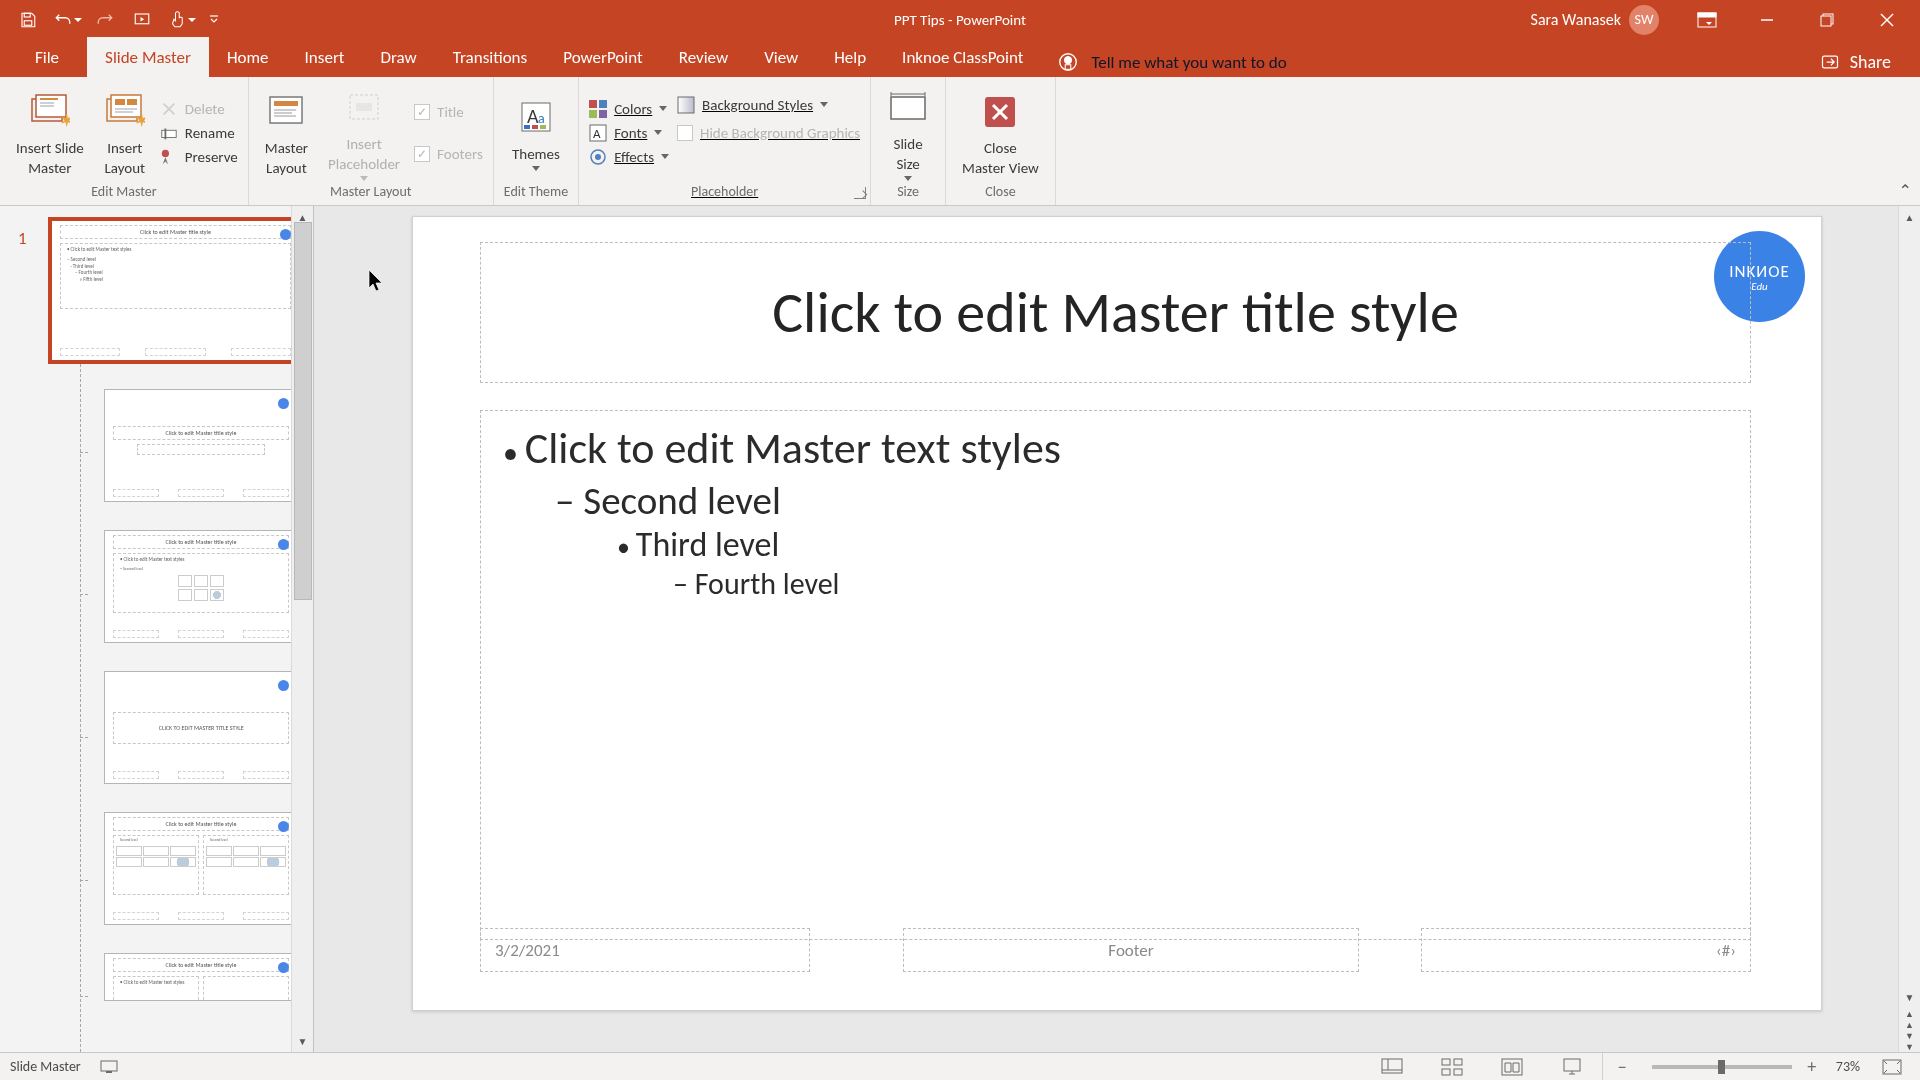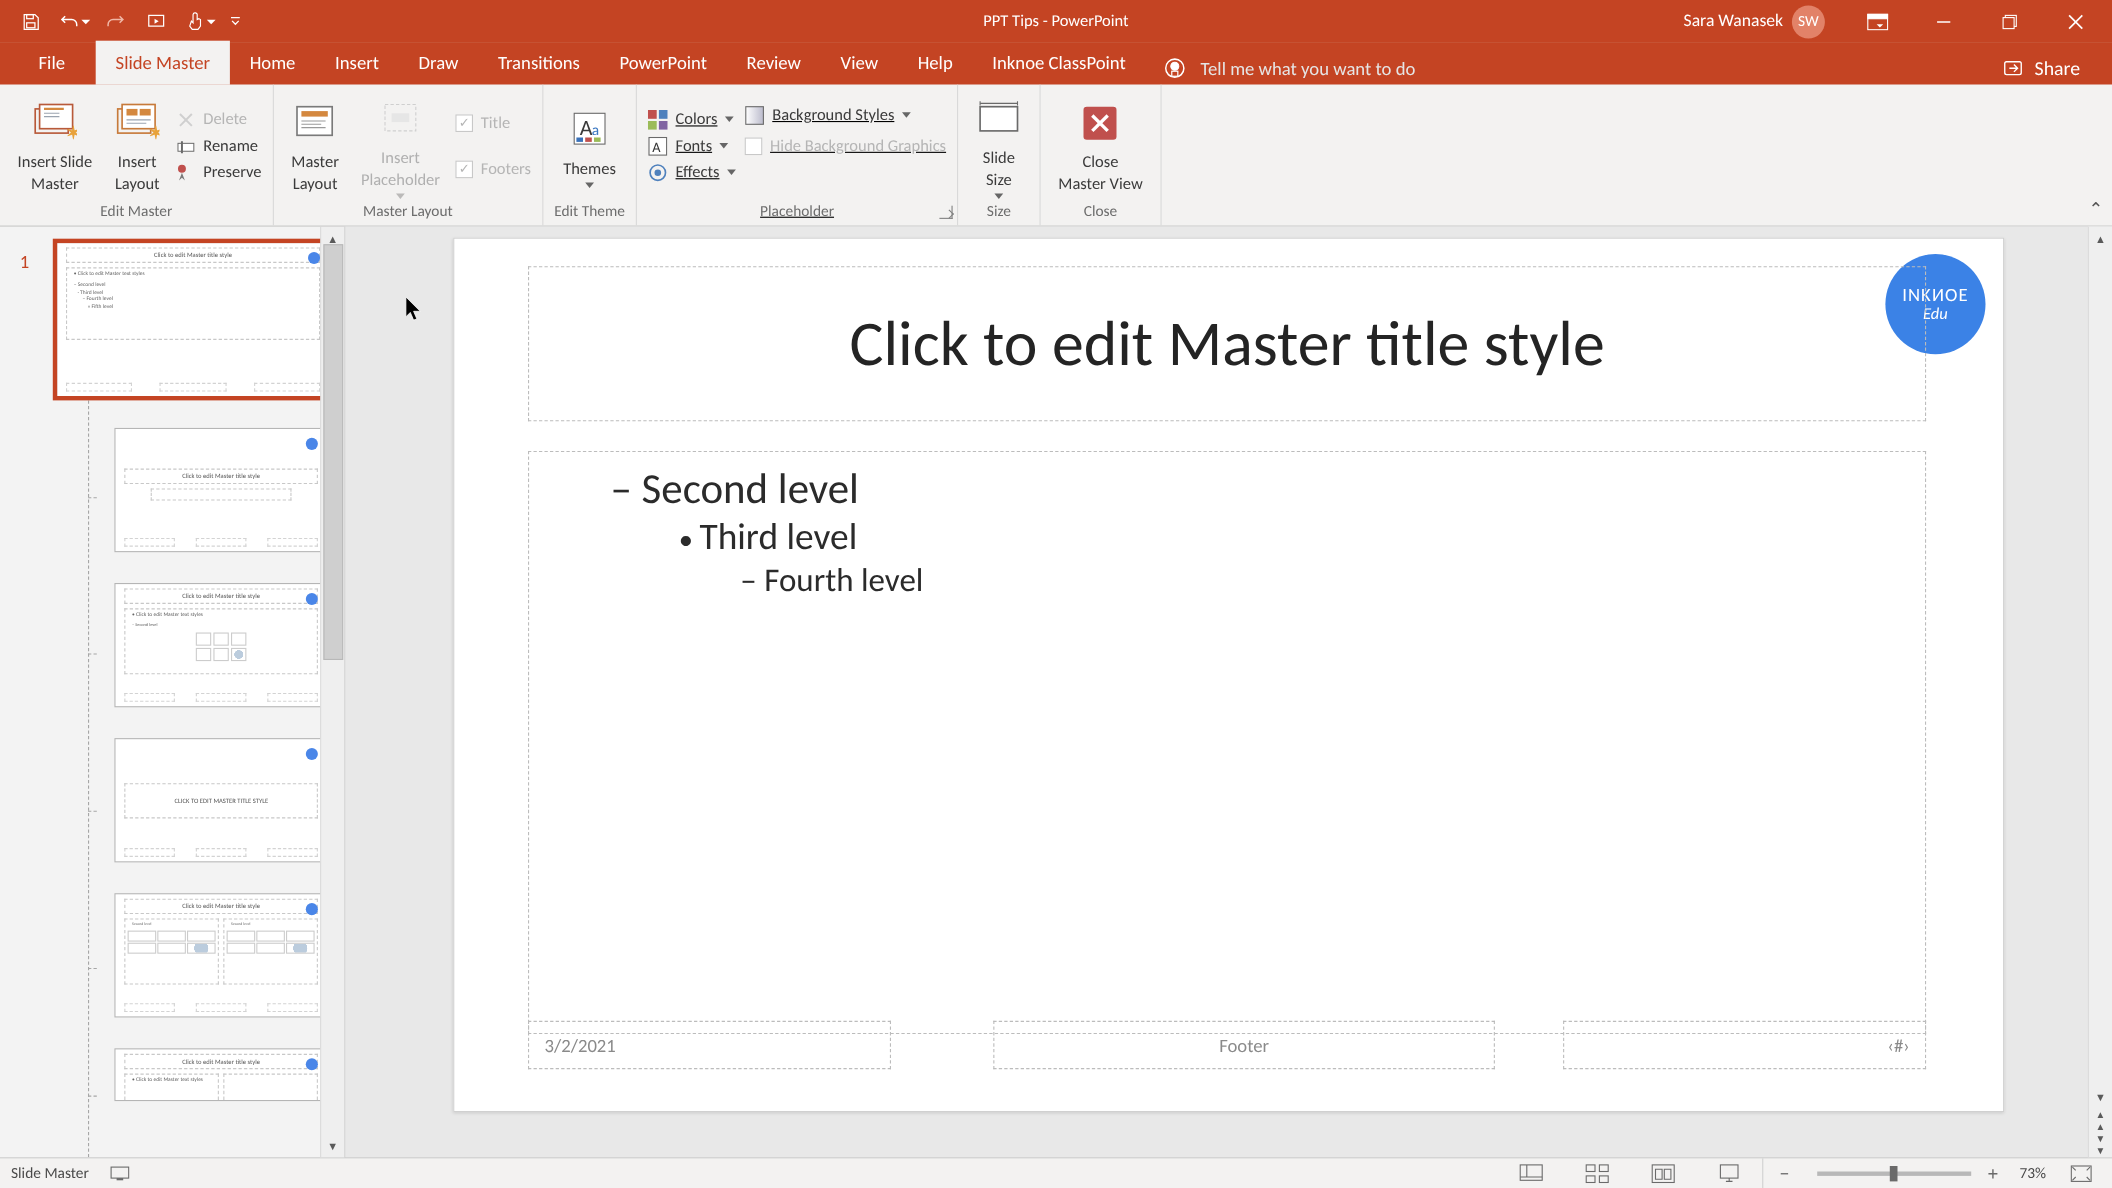--- a/index.html
+++ b/index.html
@@ -23,21 +23,21 @@
   .user-name { margin-right:8px; font-size:16px;}
   .sw-badge { width:30px; height:30px; border-radius:50%; background:#e28268; color:#fff; display:flex; align-items:center; justify-content:center; font-size:14px; margin-right:18px;}
   .title-btn { width:60px; height:39px; display:flex; align-items:center; justify-content:center; }
   .title-btn svg { stroke:#fff; fill:none; }
 
   
   .ribbon-tabs { height:38px; background:#c44423; display:flex; align-items:flex-end; padding:0 3px; color:#fff;}
   .ribbon-tab { padding:10px 18px 9px; font-size:17px; cursor:default; }
   .ribbon-tab.file { padding-left:32px; padding-right:28px;}
   .ribbon-tab.active { background:#f3f2f1; color:#c44423; }
-  .tellme { display:flex; align-items:center; gap:12px; padding:0 16px 4px; color:#e5e5e5; font-size:17px;}
+  .tellme { display:flex; align-items:center; gap:12px; padding:0 16px 4px; color:#0f172a; font-size:17px;}
   .tellme svg { stroke:#fff; fill:none;}
   .share { margin-left:auto; display:flex; align-items:center; gap:10px; padding:0 26px 4px; font-size:18px;}
 
   
   .ribbon { height:129px; background:#f3f2f1; border-bottom:1px solid #c9c9c9; display:flex; position:relative;}
   .group { border-right:1px solid #d9d9d9; padding:5px 10px 2px; display:flex; flex-direction:column; justify-content:space-between; align-items:center;}
   .group-body { flex:1; display:flex; align-items:center; gap:8px;}
   .group-label { font-size:14px; color:#6d6d6d; padding-bottom:3px; }
   .big-btn { display:flex; flex-direction:column; align-items:center; justify-content:flex-start; font-size:15px; color:#3b3b3b; padding:4px 6px 0; line-height:1.3; text-align:center;}
   .big-btn .ico { width:42px; height:42px; display:flex; align-items:center; justify-content:center; margin-bottom:6px;}
@@ -94,21 +94,21 @@
   .lvl3::before{content:"• "; font-size:26px;}
   .lvl4{font-size:30px; margin-left:170px;}
   .lvl4::before{content:"– ";}
   .lvl5{font-size:29px; margin-left:232px;}
   .lvl5::before{content:"» ";}
   .ph-footer{ position:absolute; border:1px dashed #bcbcbc; height:44px; bottom:38px; font-size:17px; color:#8a8a8a; display:flex; align-items:center; padding:0 14px;}
   .ph-date{ left:67px; width:330px;}
   .ph-foot{ left:490px; width:456px; justify-content:center;}
   .ph-num{ right:70px; width:330px; justify-content:flex-end;}
   .inknoe-logo{ position:absolute; top:14px; right:16px; width:91px; height:91px; border-radius:50%; background:#3b82e6; display:flex; flex-direction:column; align-items:center; justify-content:center; color:#fff; font-size:17px; letter-spacing:1px;}
-  .inknoe-logo .edu{font-style:italic; font-size:15px; letter-spacing:0; margin-top:-2px;}
+  .inknoe-logo .edu{font-style:italic; font-size:11px; letter-spacing:0; margin-top:-2px;}
 
   
   .status-bar{ height:28px; background:#f3f2f1; border-top:1px solid #c7c7c7; display:flex; align-items:center; font-size:14px; color:#4a4a4a; padding:0 10px;}
   .sb-left{ display:flex; align-items:center; gap:18px;}
   .sb-icon{ width:20px; height:20px; display:flex; align-items:center; justify-content:center;}
   .sb-right{ margin-left:auto; display:flex; align-items:center; gap:0;}
   .view-btn{ width:60px; height:28px; display:flex; align-items:center; justify-content:center;}
   .zoom-slider{ width:140px; height:4px; background:#b8b8b8; position:relative; margin:0 10px;}
   .zoom-thumb{ position:absolute; top:-5px; left:66px; width:7px; height:14px; background:#6a6a6a;}
   .zoom-sep{ width:20px; text-align:center; font-size:18px; color:#6a6a6a;}
@@ -581,20 +581,21 @@
         <span>INKИOE</span>
         <span class="edu">Edu</span>
       </div>
 
       <div class="slide-title-ph">
         <span>Click to edit Master title style</span>
       </div>
 
       <div class="slide-body-ph">
         <ul>
+          <li class="lvl1"><span>Click to edit Master text styles</span></li>
           <li class="lvl2"><span>Second level</span></li>
           <li class="lvl3"><span>Third level</span></li>
           <li class="lvl4"><span>Fourth level</span></li>
         </ul>
       </div>
 
       <div class="ph-footer ph-date">3/2/2021</div>
       <div class="ph-footer ph-foot">Footer</div>
       <div class="ph-footer ph-num">‹#›</div>
     </div>

